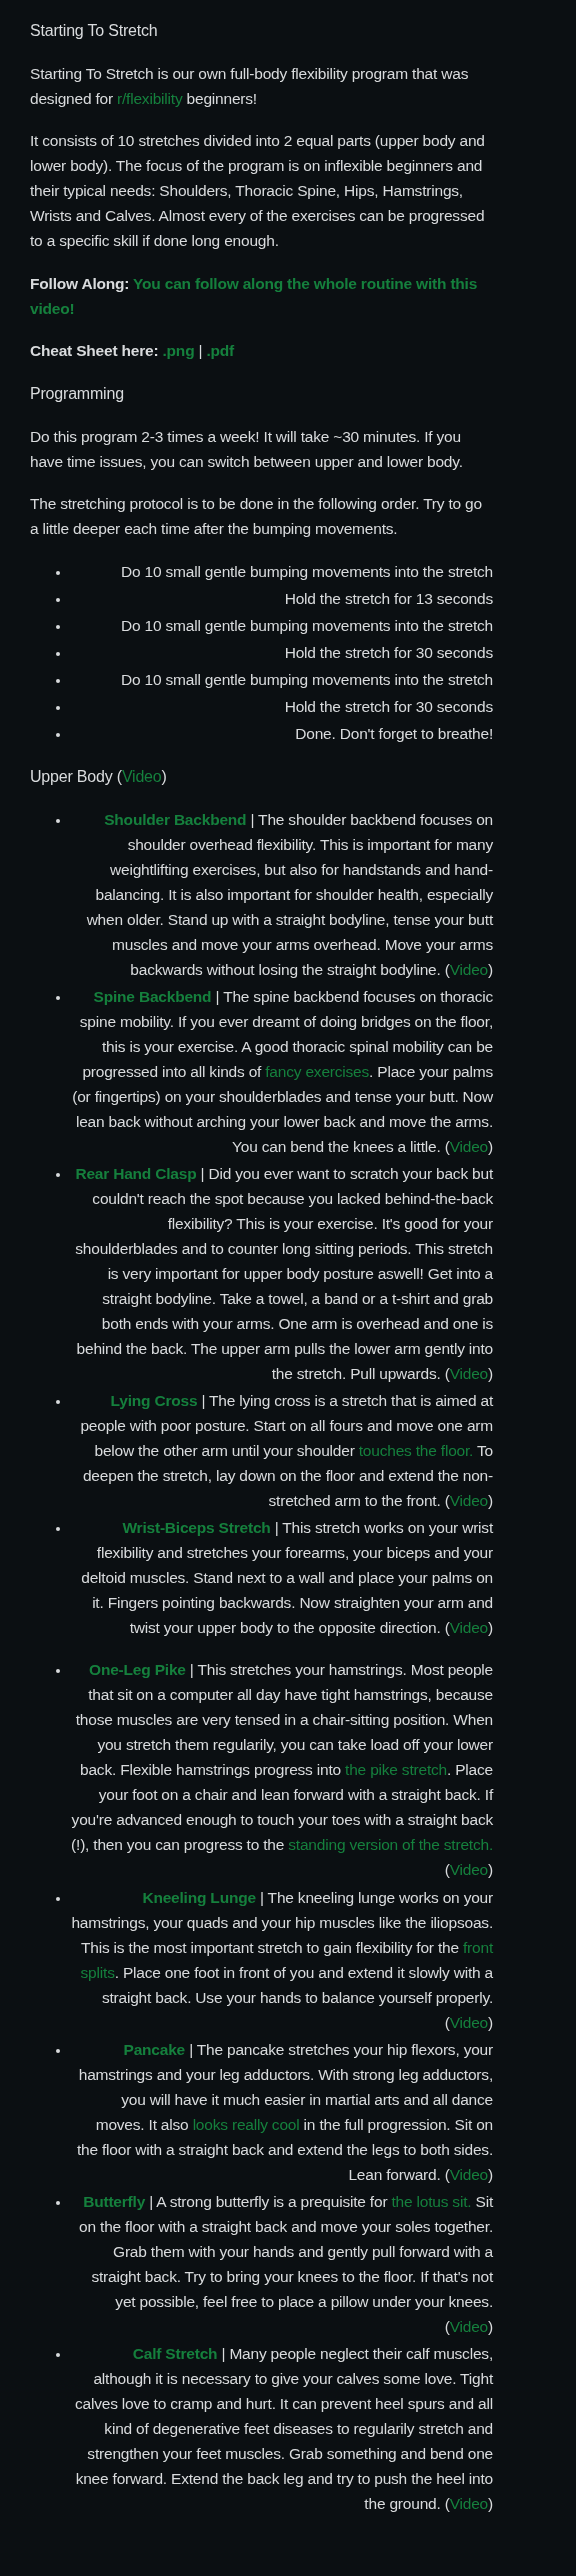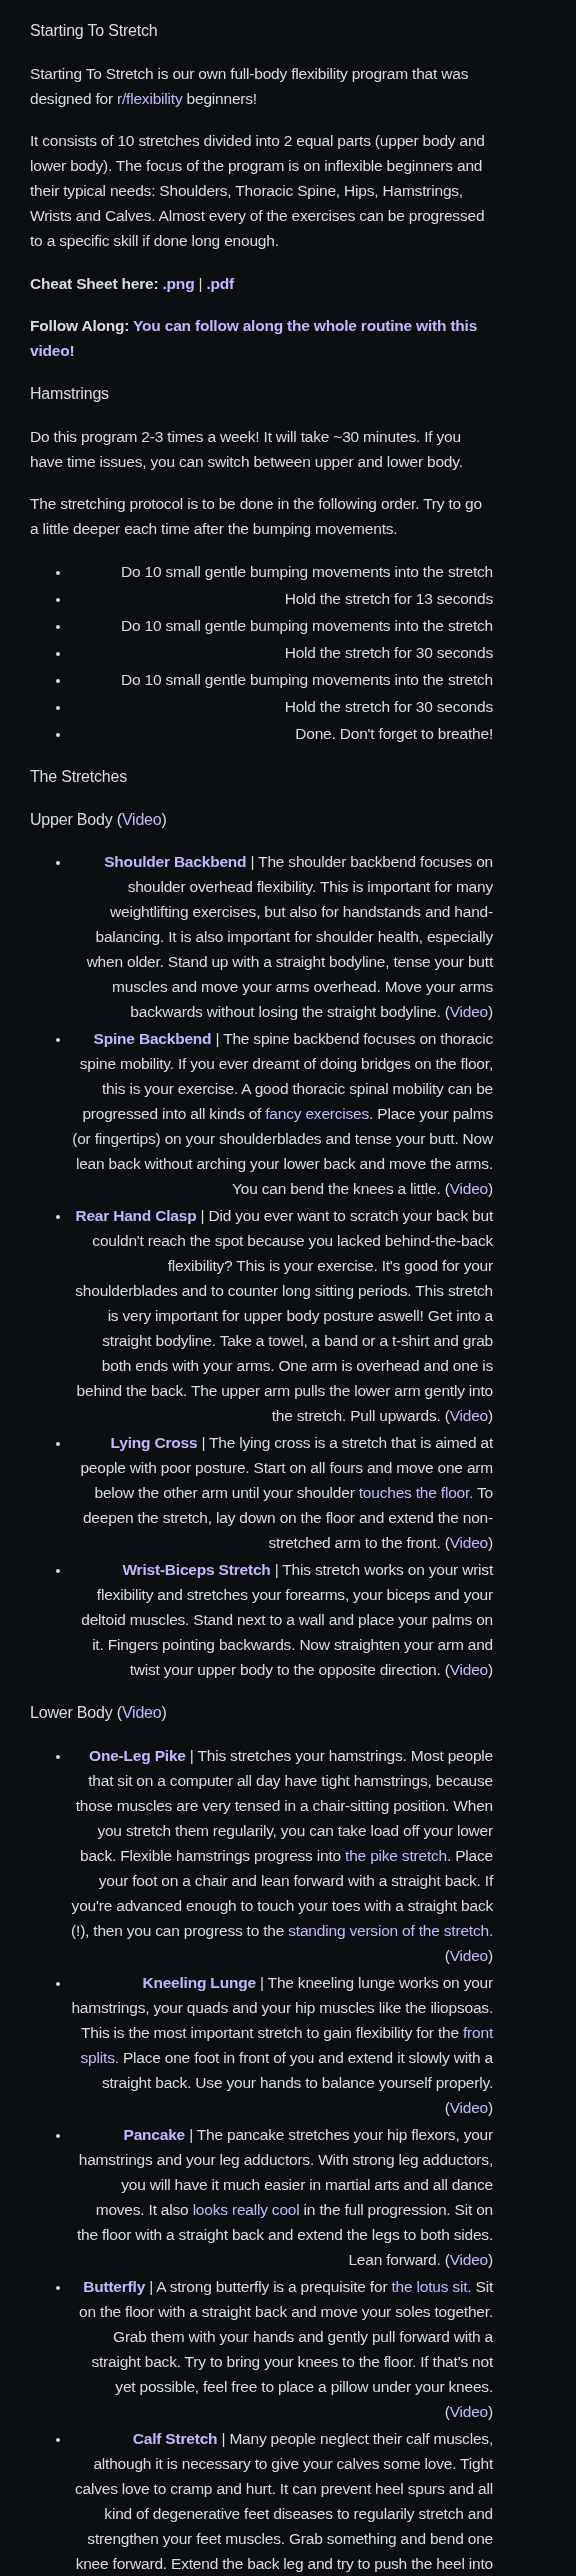--- a/index.html
+++ b/index.html
@@ -40,72 +40,70 @@
     text-align: right;
   }
   li {
     margin: 2.1px 0;
   }
   li::marker {
     color: #d9dbdd;
     font-size: 13px;
   }
   .lnk {
-    color: #c4b5fd;
+    color: #15803d;
     text-decoration: none;
     cursor: pointer;
   }
   .bold {
     font-weight: 700;
   }
 </style>
 </head>
 <body>
 
 <main class="page">
 
   <h1>Starting To Stretch</h1>
 
   <p><span>Starting To Stretch is our own full-body flexibility program that was designed for </span><a class="lnk">r/flexibility</a><span> beginners!</span></p>
 
   <p>It consists of 10 stretches divided into 2 equal parts (upper body and lower body). The focus of the program is on inflexible beginners and their typical needs: Shoulders, Thoracic Spine, Hips, Hamstrings, Wrists and Calves. Almost every of the exercises can be progressed to a specific skill if done long enough.</p>
 
+  <p><span class="bold">Follow Along: </span><a class="lnk bold">You can follow along the whole routine with this video!</a></p>
+
   <p><span class="bold">Cheat Sheet here: </span><a class="lnk bold">.png</a><span> | </span><a class="lnk bold">.pdf</a></p>
 
-  <p><span class="bold">Follow Along: </span><a class="lnk bold">You can follow along the whole routine with this video!</a></p>
-
-  <h2>Hamstrings</h2>
+  <h2>Programming</h2>
 
   <p>Do this program 2-3 times a week! It will take ~30 minutes. If you have time issues, you can switch between upper and lower body.</p>
 
   <p>The stretching protocol is to be done in the following order. Try to go a little deeper each time after the bumping movements.</p>
 
   <ul>
     <li>Do 10 small gentle bumping movements into the stretch</li>
     <li>Hold the stretch for 13 seconds</li>
     <li>Do 10 small gentle bumping movements into the stretch</li>
     <li>Hold the stretch for 30 seconds</li>
     <li>Do 10 small gentle bumping movements into the stretch</li>
     <li>Hold the stretch for 30 seconds</li>
     <li>Done. Don't forget to breathe!</li>
   </ul>
 
-  <h2>The Stretches</h2>
 
   <h3><span>Upper Body (</span><a class="lnk">Video</a><span>)</span></h3>
 
   <ul>
     <li><a class="lnk bold">Shoulder Backbend</a><span> | The shoulder backbend focuses on shoulder overhead flexibility. This is important for many weightlifting exercises, but also for handstands and hand-balancing. It is also important for shoulder health, especially when older. Stand up with a straight bodyline, tense your butt muscles and move your arms overhead. Move your arms backwards without losing the straight bodyline. (</span><a class="lnk">Video</a><span>)</span></li>
     <li><a class="lnk bold">Spine Backbend</a><span> | The spine backbend focuses on thoracic spine mobility. If you ever dreamt of doing bridges on the floor, this is your exercise. A good thoracic spinal mobility can be progressed into all kinds of </span><a class="lnk">fancy exercises</a><span>. Place your palms (or fingertips) on your shoulderblades and tense your butt. Now lean back without arching your lower back and move the arms. You can bend the knees a little. (</span><a class="lnk">Video</a><span>)</span></li>
     <li><a class="lnk bold">Rear Hand Clasp</a><span> | Did you ever want to scratch your back but couldn't reach the spot because you lacked behind-the-back flexibility? This is your exercise. It's good for your shoulderblades and to counter long sitting periods. This stretch is very important for upper body posture aswell! Get into a straight bodyline. Take a towel, a band or a t-shirt and grab both ends with your arms. One arm is overhead and one is behind the back. The upper arm pulls the lower arm gently into the stretch. Pull upwards. (</span><a class="lnk">Video</a><span>)</span></li>
     <li><a class="lnk bold">Lying Cross</a><span> | The lying cross is a stretch that is aimed at people with poor posture. Start on all fours and move one arm below the other arm until your shoulder </span><a class="lnk">touches the floor.</a><span> To deepen the stretch, lay down on the floor and extend the non-stretched arm to the front. (</span><a class="lnk">Video</a><span>)</span></li>
     <li><a class="lnk bold">Wrist-Biceps Stretch</a><span> | This stretch works on your wrist flexibility and stretches your forearms, your biceps and your deltoid muscles. Stand next to a wall and place your palms on it. Fingers pointing backwards. Now straighten your arm and twist your upper body to the opposite direction. (</span><a class="lnk">Video</a><span>)</span></li>
   </ul>
 
-  <h3><span>Lower Body (</span><a class="lnk">Video</a><span>)</span></h3>
 
   <ul>
     <li><a class="lnk bold">One-Leg Pike</a><span> | This stretches your hamstrings. Most people that sit on a computer all day have tight hamstrings, because those muscles are very tensed in a chair-sitting position. When you stretch them regularily, you can take load off your lower back. Flexible hamstrings progress into </span><a class="lnk">the pike stretch</a><span>. Place your foot on a chair and lean forward with a straight back. If you're advanced enough to touch your toes with a straight back (!), then you can progress to the </span><a class="lnk">standing version of the stretch.</a><span> (</span><a class="lnk">Video</a><span>)</span></li>
     <li><a class="lnk bold">Kneeling Lunge</a><span> | The kneeling lunge works on your hamstrings, your quads and your hip muscles like the iliopsoas. This is the most important stretch to gain flexibility for the </span><a class="lnk">front splits</a><span>. Place one foot in front of you and extend it slowly with a straight back. Use your hands to balance yourself properly. (</span><a class="lnk">Video</a><span>)</span></li>
     <li><a class="lnk bold">Pancake</a><span> | The pancake stretches your hip flexors, your hamstrings and your leg adductors. With strong leg adductors, you will have it much easier in martial arts and all dance moves. It also </span><a class="lnk">looks really cool</a><span> in the full progression. Sit on the floor with a straight back and extend the legs to both sides. Lean forward. (</span><a class="lnk">Video</a><span>)</span></li>
     <li><a class="lnk bold">Butterfly</a><span> | A strong butterfly is a prequisite for </span><a class="lnk">the lotus sit.</a><span> Sit on the floor with a straight back and move your soles together. Grab them with your hands and gently pull forward with a straight back. Try to bring your knees to the floor. If that's not yet possible, feel free to place a pillow under your knees. (</span><a class="lnk">Video</a><span>)</span></li>
     <li><a class="lnk bold">Calf Stretch</a><span> | Many people neglect their calf muscles, although it is necessary to give your calves some love. Tight calves love to cramp and hurt. It can prevent heel spurs and all kind of degenerative feet diseases to regularily stretch and strengthen your feet muscles. Grab something and bend one knee forward. Extend the back leg and try to push the heel into the ground. (</span><a class="lnk">Video</a><span>)</span></li>
   </ul>
 
 </main>

